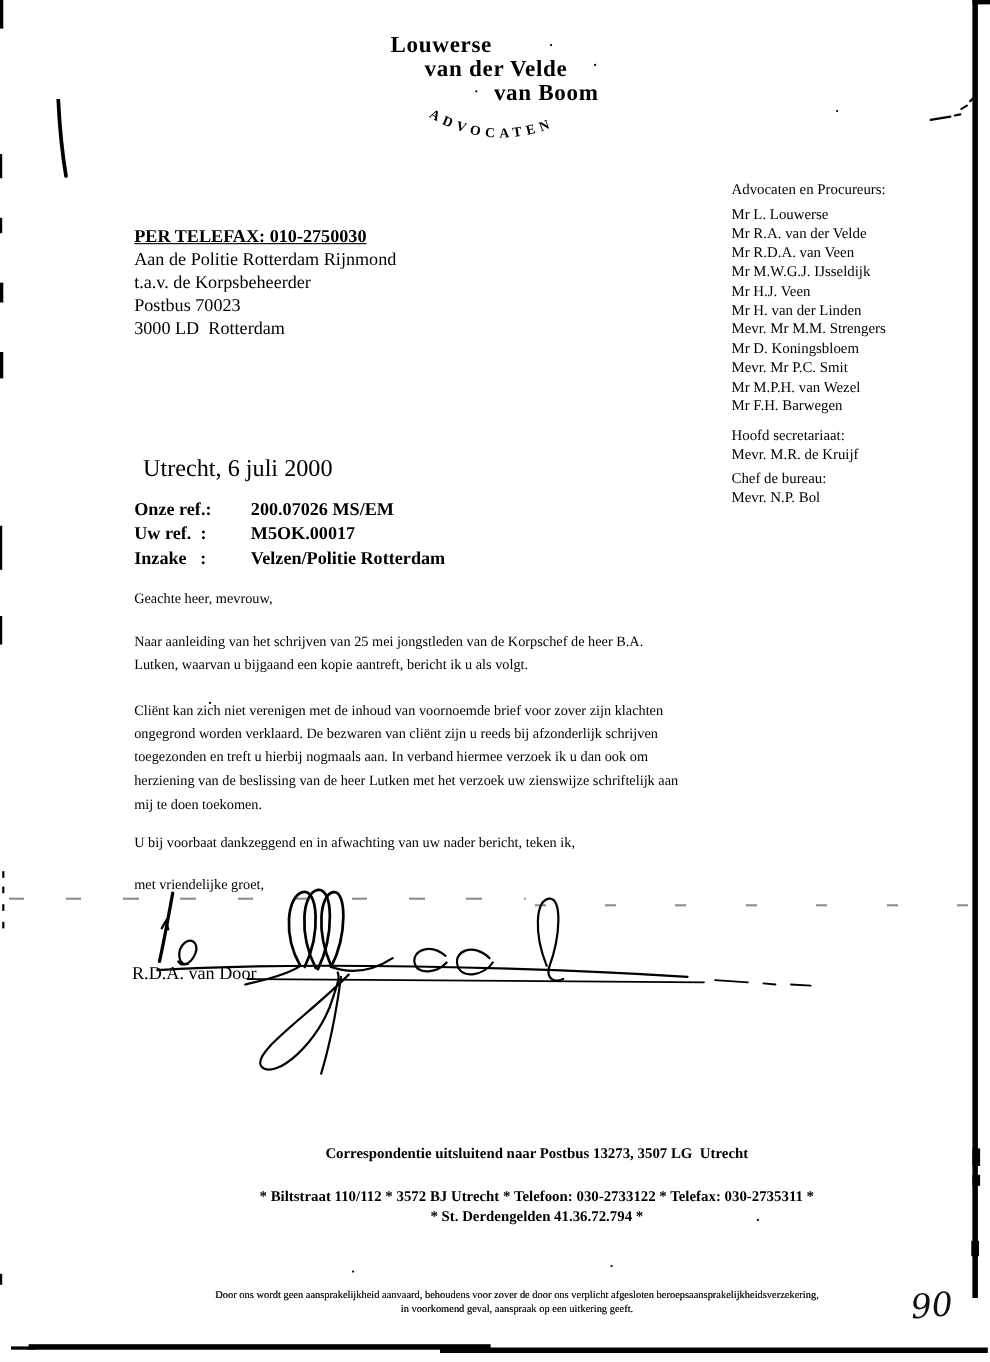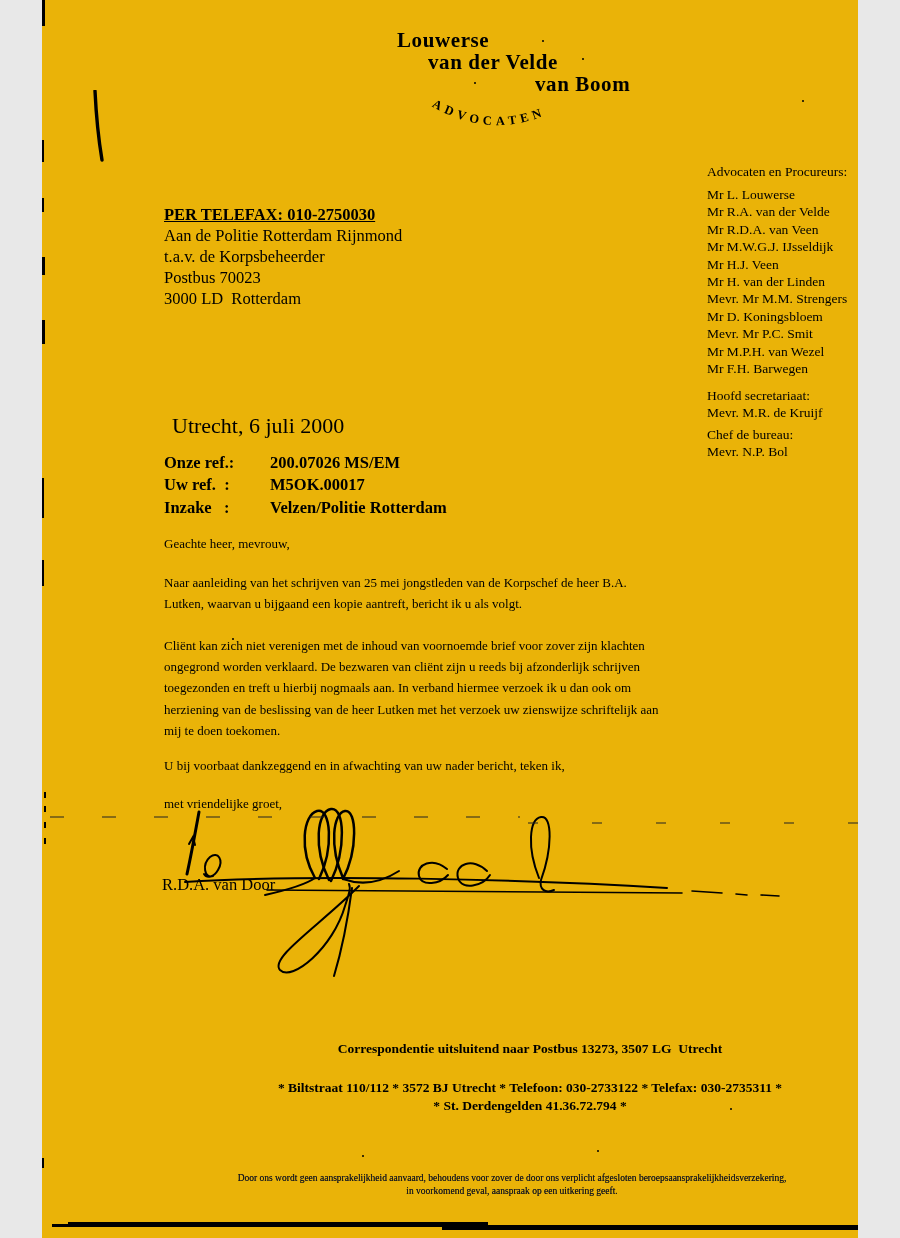--- a/index.html
+++ b/index.html
@@ -1,25 +1,25 @@
 <!DOCTYPE html>
 <html><head>
 <meta charset="utf-8">
 <style>
   html,body{margin:0;padding:0;background:#e8e8e8;}
   .page{
-    position:relative;width:816px;height:1238px;background:#eab308;
+    position:relative;width:900px;height:1238px;background:#ffffff;
     font-family:"Liberation Serif","DejaVu Serif",serif;color:#000;
     overflow:hidden;margin:0 auto;
   }
   
   .lh-line{position:absolute;font-weight:bold;font-size:21px;letter-spacing:.6px;white-space:nowrap;}
   .lh-1{left:355px;top:28px;}
   .lh-2{left:386px;top:50px;}
-  .lh-3{left:449px;top:72px;margin-left:44px;}
+  .lh-3{left:449px;top:72px;}
   .arc-svg{position:absolute;left:370px;top:90px;width:180px;height:60px;}
   .arc-svg text{font-family:"Liberation Serif",serif;font-weight:bold;font-size:12.5px;letter-spacing:4.5px;fill:#000;}
   
   .staff{position:absolute;left:665px;font-size:13.5px;line-height:17.4px;white-space:nowrap;}
   .staff-heading{top:163px;}
   .staff-list{top:186px;}
   .staff-line{display:block;}
   .sec-label{top:387px;}
   .sec-name{top:404px;}
   .bureau-label{top:426px;}

